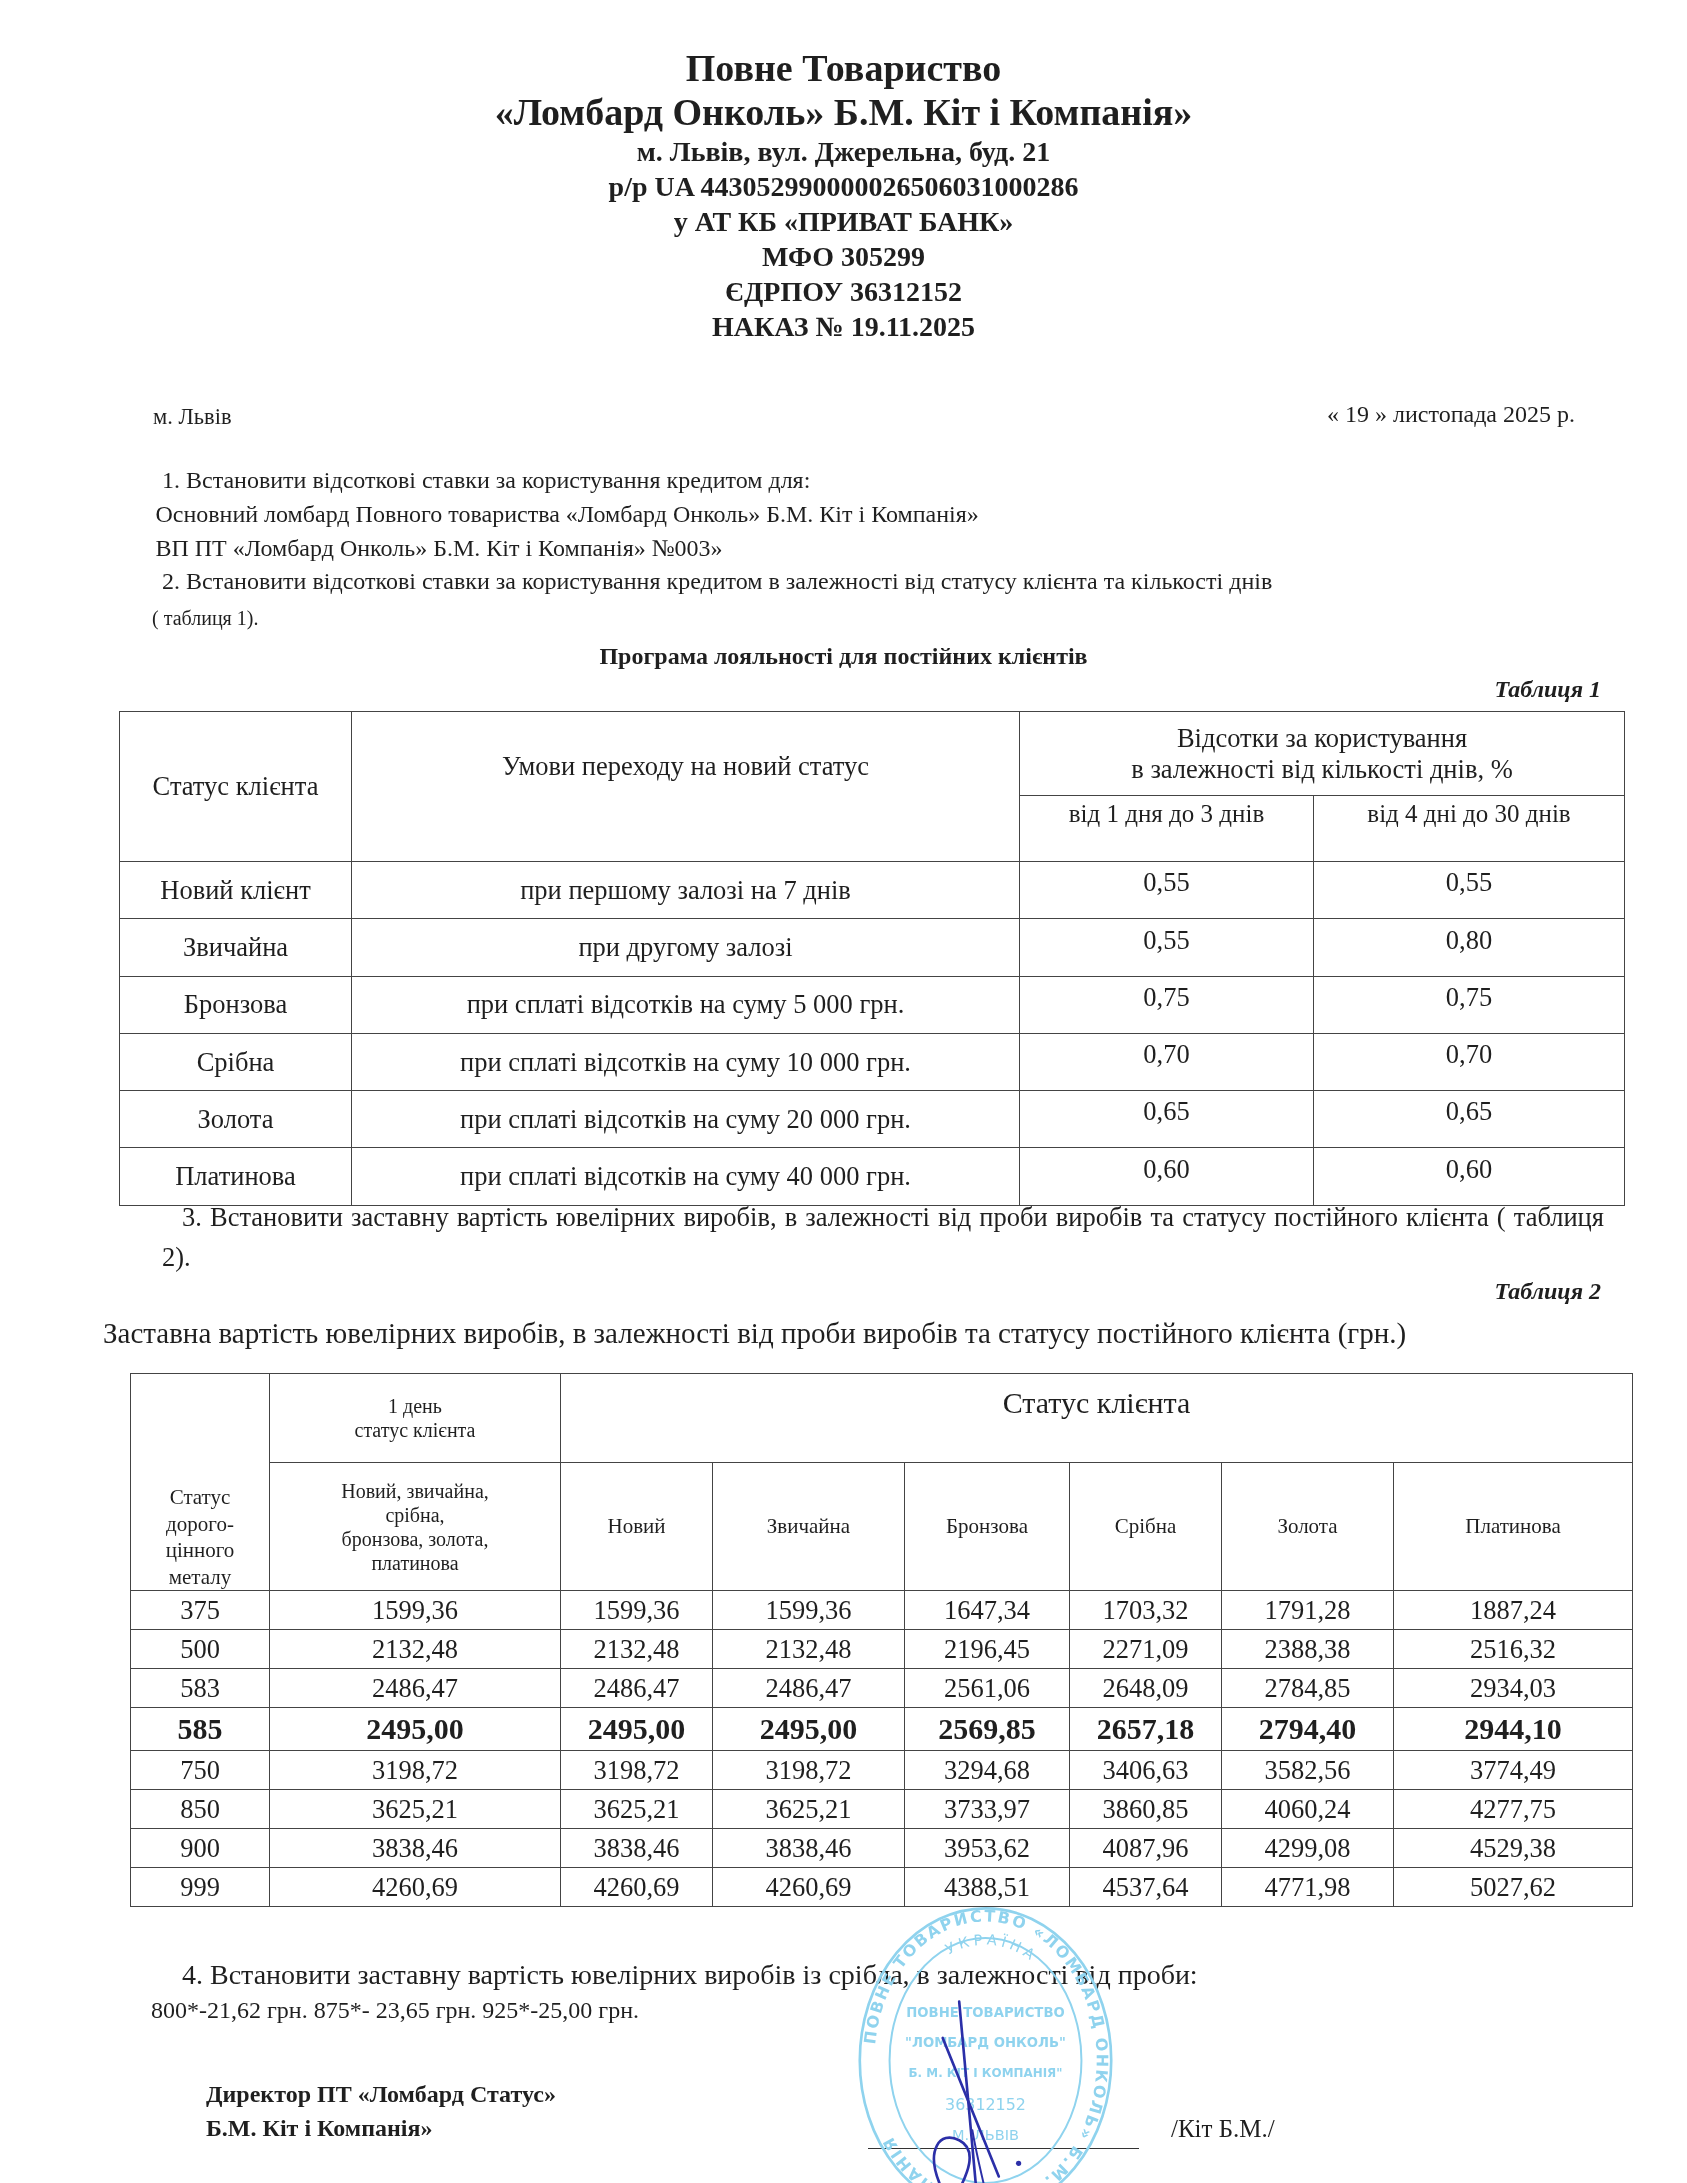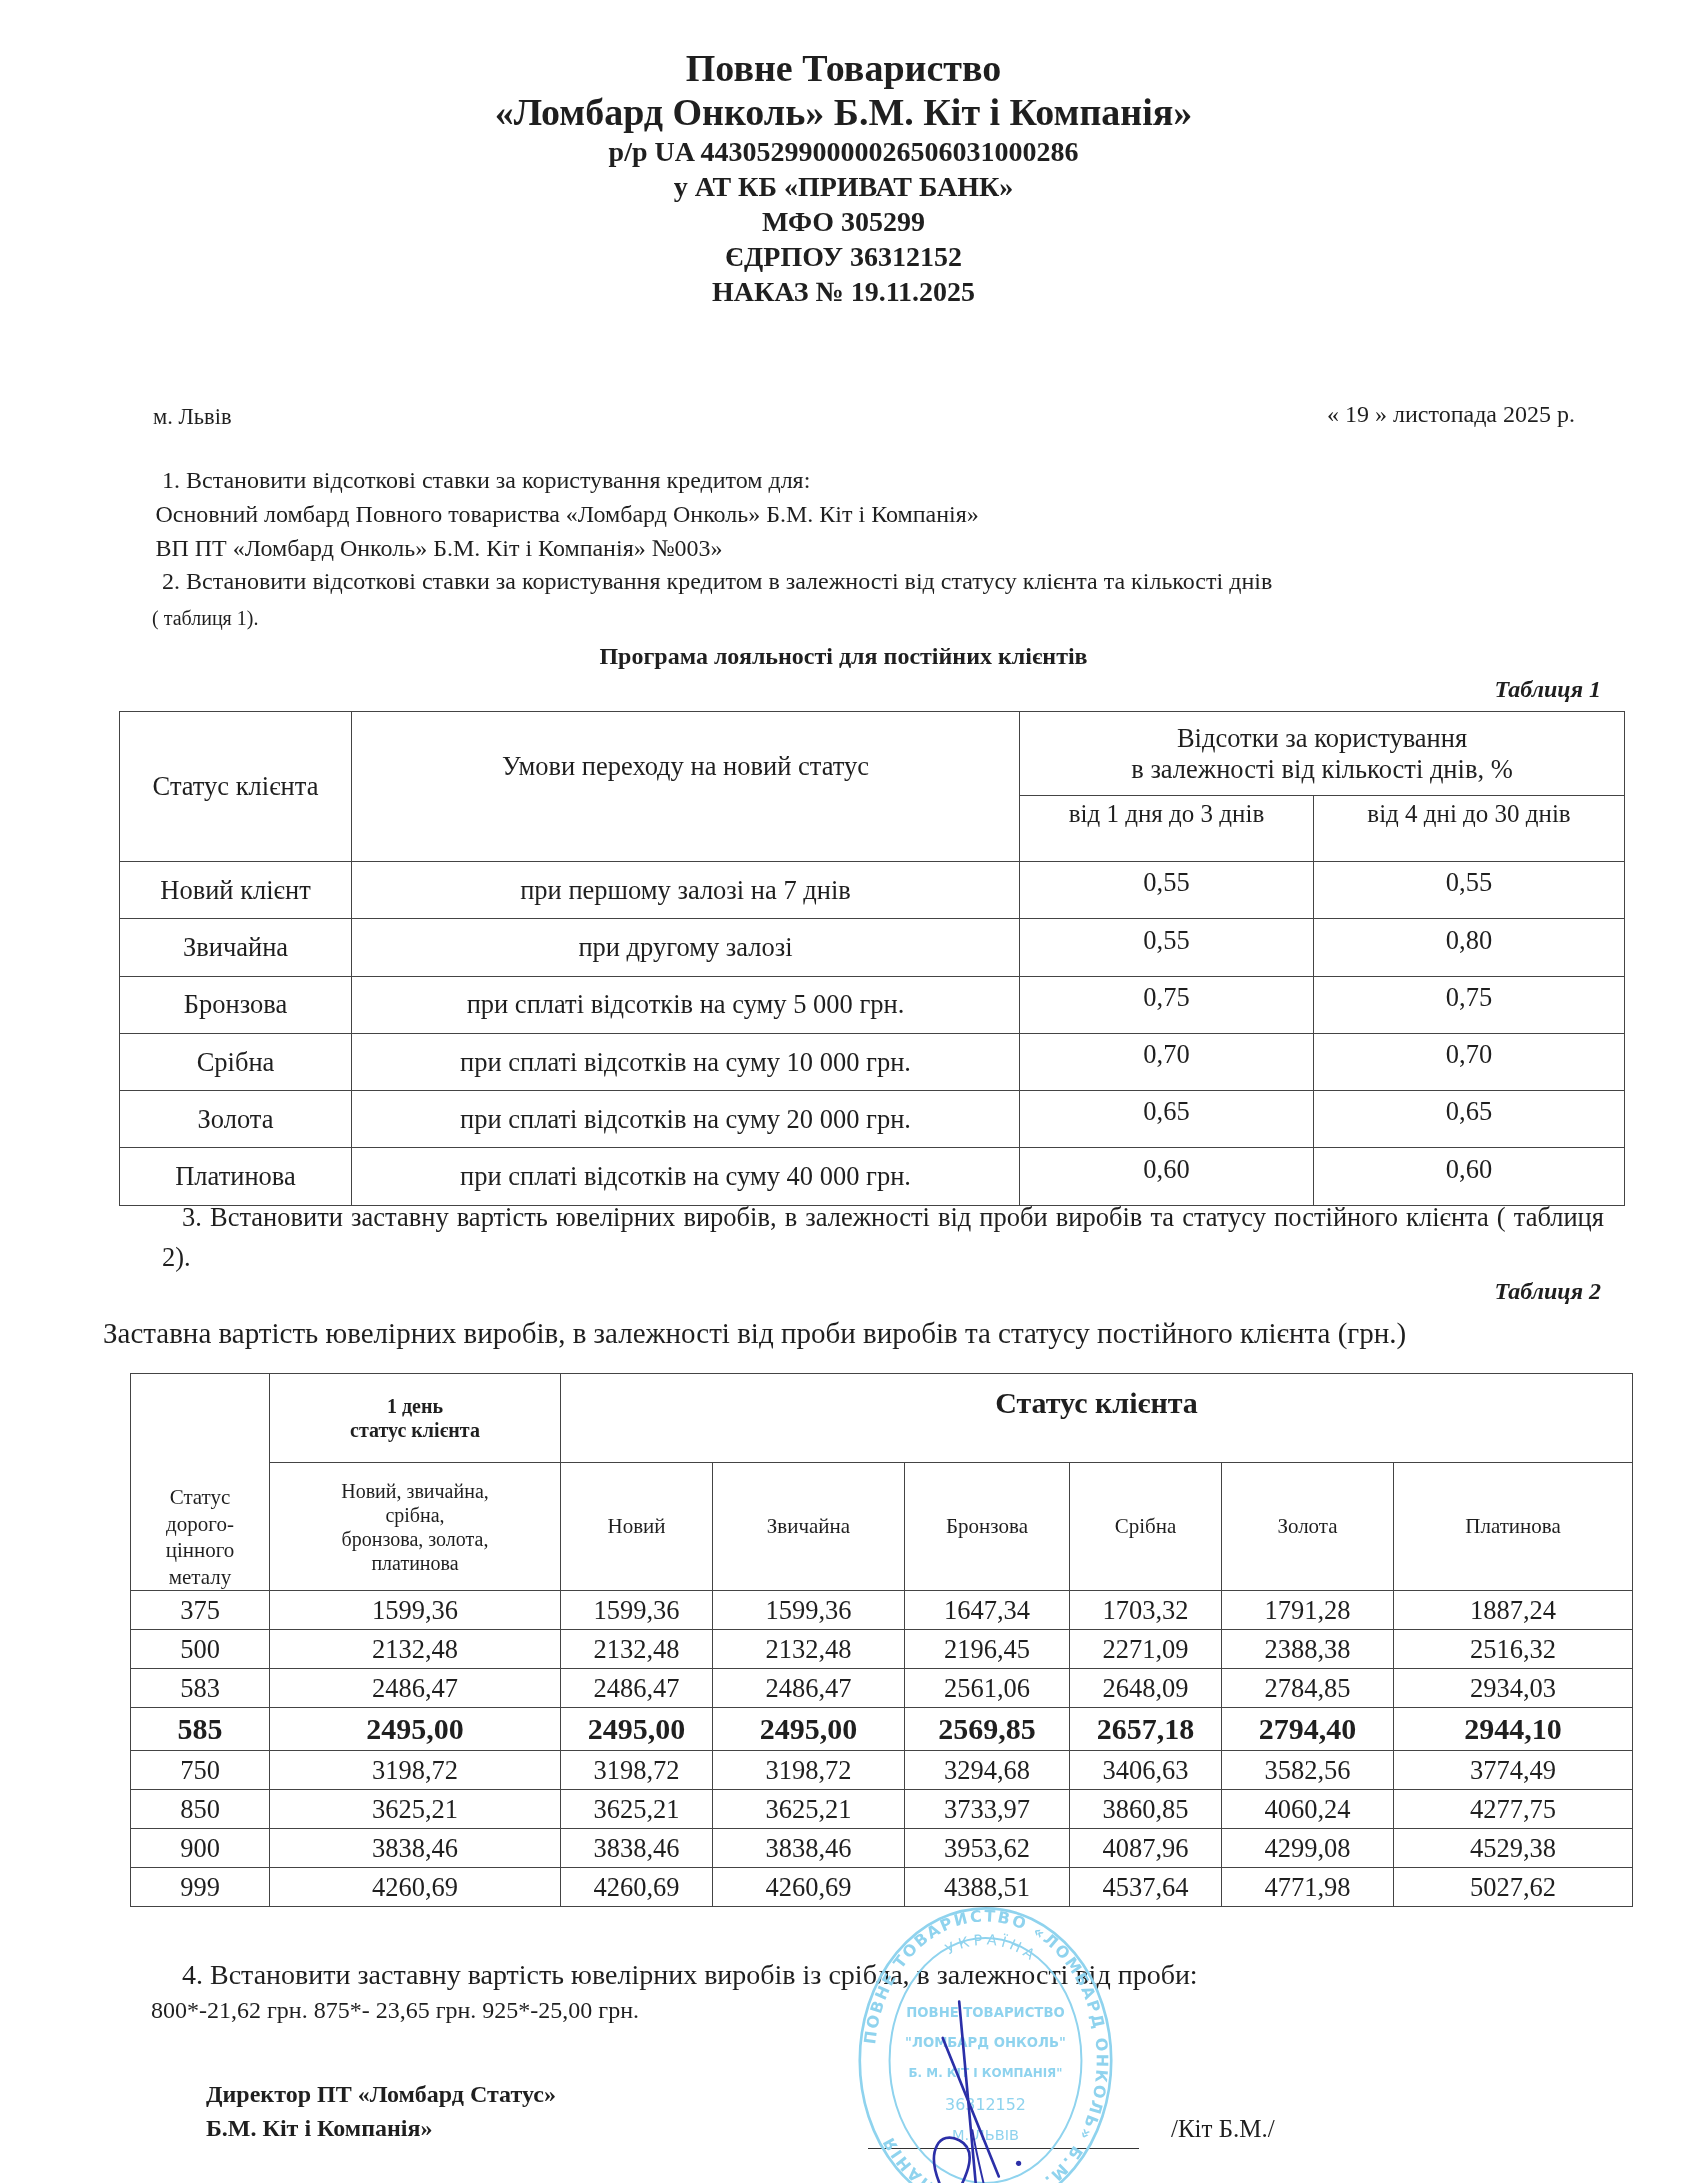--- a/index.html
+++ b/index.html
@@ -26,21 +26,21 @@
   #table1 { left: 119px; top: 711px; width: 1505px; font-size: 26.5px; }
   #table1 td { height: 51px; }
   #table1 .h-top { height: 83px; }
   #table1 .h-sub { height: 61px; font-size: 25px; }
   #table1 .val { vertical-align: top; padding-top: 5.3px; }
   #p3 { left: 162px; top: 1197px; width: 1442px; font-size: 26.5px; line-height: 40px; text-align: justify; }
   #p3 .first { text-indent: 20px; }
   #t2-label { top: 1278px; right: 86px; text-align: center; }
   #t2-title { position: absolute; left: 103px; top: 1317px; font-weight: normal; font-size: 29px; white-space: nowrap; }
   #table2 { left: 130px; top: 1373px; width: 1503px; font-size: 26.5px; }
-  #table2 .h1 { height: 76px; font-weight: bold; }
+  #table2 .h1 { height: 76px; }
   #table2 .h2 { height: 127px; margin-top: 39px; }
   #table2 .small { font-size: 20px; line-height: 24px; }
   #table2 .stat-head { font-size: 30px; vertical-align: top; padding-top: 12px; }
   #table2 .colhead { font-size: 21px; }
   #table2 .proba-head { font-size: 21px; line-height: 26.5px; vertical-align: bottom; }
   #table2 .row td { height: 38px; }
   #table2 .row.bold td { font-weight: bold; font-size: 30px; height: 42px; }
   #p4 { left: 182px; top: 1958px; font-size: 28px; }
   #p4b { left: 151px; top: 1993px; font-size: 24px; }
   .sig { position: absolute; font-weight: bold; font-size: 24px; line-height: 34px; }
@@ -49,20 +49,21 @@
   #sig-line { position: absolute; left: 868px; top: 2148px; width: 271px; height: 1.3px; background: #333; }
   #stamp { position: absolute; left: 853px; top: 1905px; width: 265px; height: 311px; pointer-events: none; }
   #signature { position: absolute; left: 913px; top: 1998px; width: 132px; height: 192px; pointer-events: none; }
 </style>
 </head>
 <body>
 
 <div id="header" class="hdr">
   <div class="l1">Повне Товариство</div>
   <div class="l1">«Ломбард Онколь» Б.М. Кіт і Компанія»</div>
+  <div class="l2">м. Львів, вул. Джерельна, буд.  21</div>
   <div class="l2">р/р UA 443052990000026506031000286</div>
   <div class="l2">у  АТ КБ «ПРИВАТ БАНК»</div>
   <div class="l2">МФО 305299</div>
   <div class="l2">ЄДРПОУ 36312152</div>
   <div class="l2">НАКАЗ № 19.11.2025</div>
 </div>
 
 <div class="city">м. Львів</div>
 <div class="date">« 19 » листопада  2025 р.</div>
 

